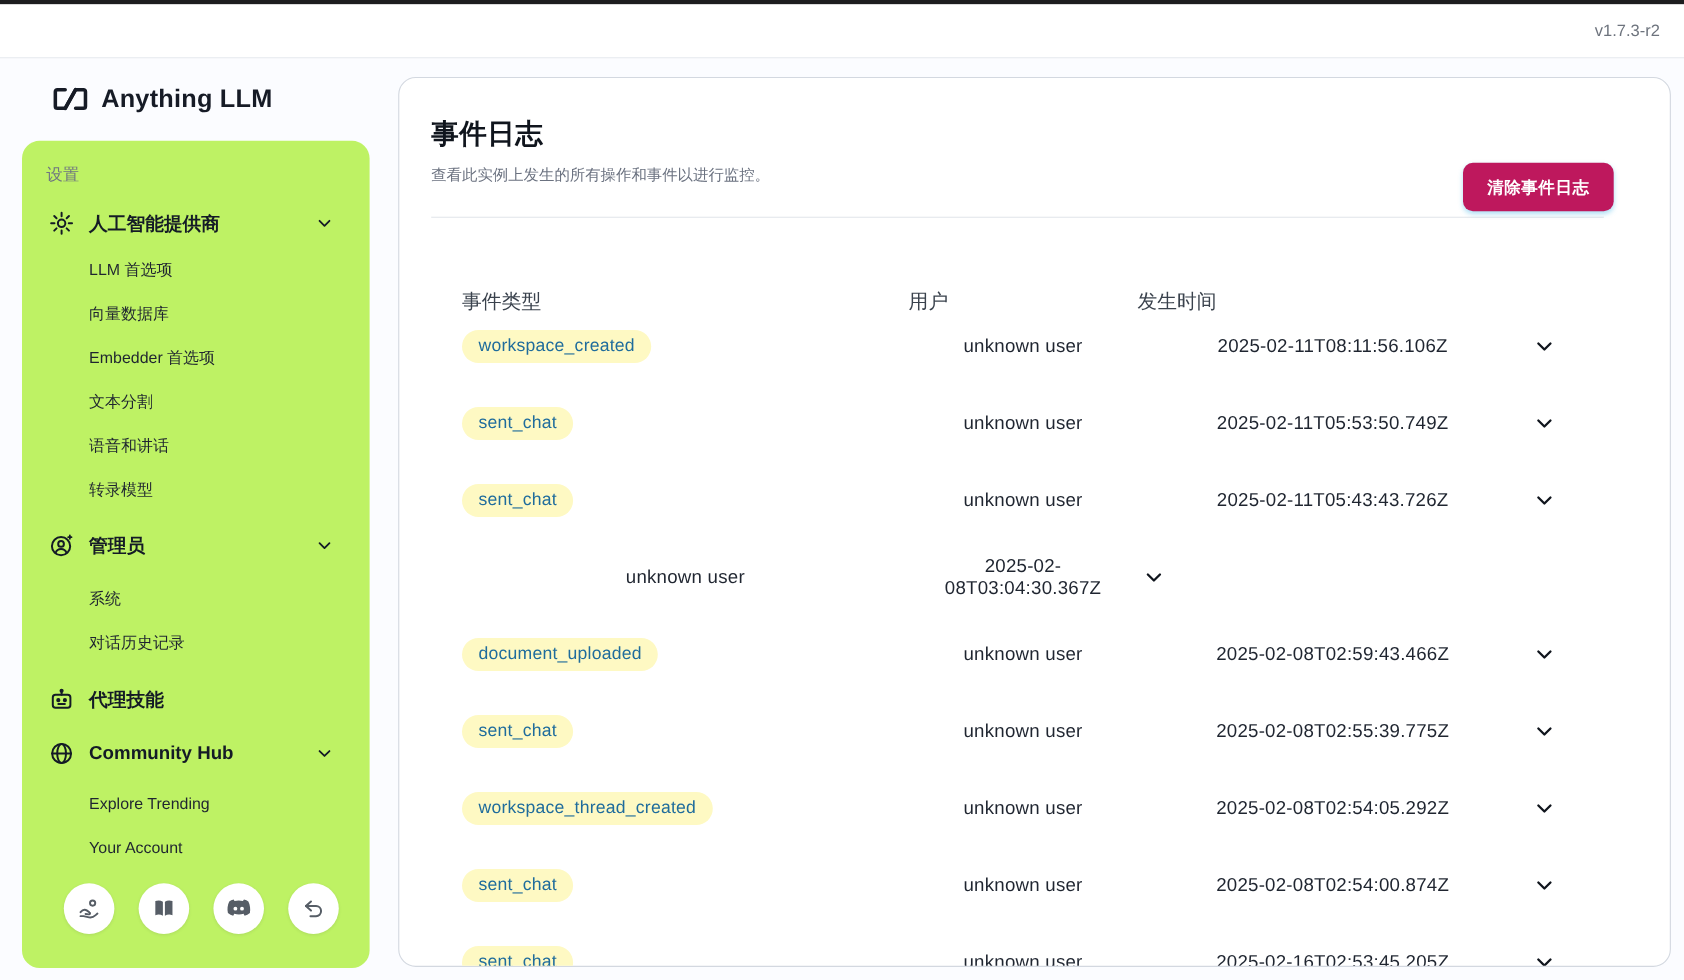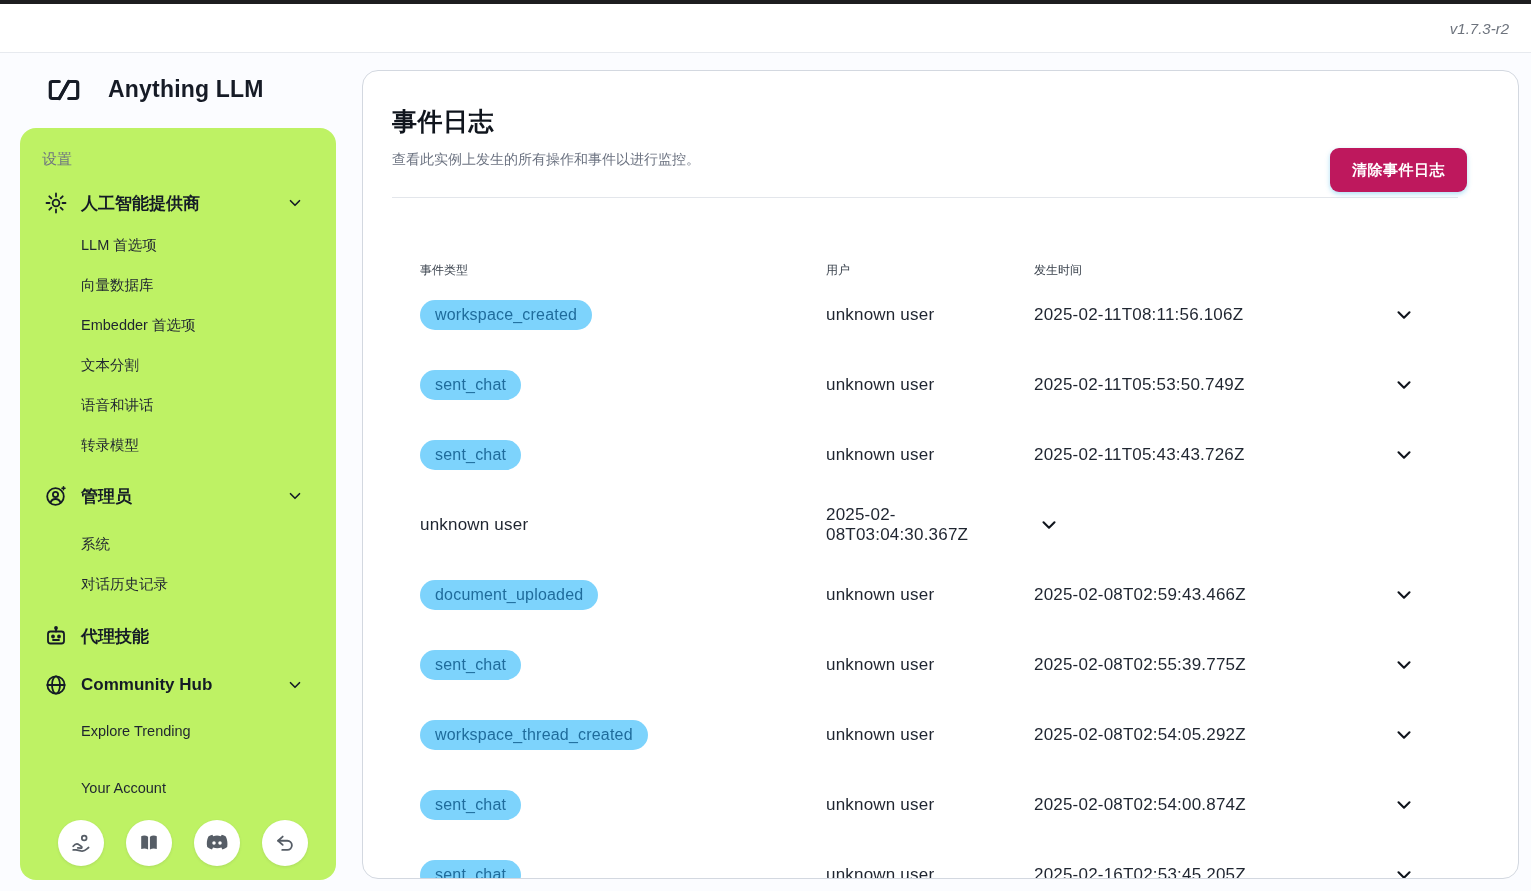--- a/index.html
+++ b/index.html
@@ -10,26 +10,26 @@
     color:#1b212b;
     position:relative;
   }
   
   .top-strip { position:absolute; top:0; left:0; width:100%; height:4px; background:#1d1d1f; }
   .topbar {
     position:absolute; top:4px; left:0; width:100%; height:49px;
     background:#ffffff; border-bottom:1px solid #e7eaef;
     display:flex; align-items:center; justify-content:flex-end;
   }
-  .version { color:#6d737d; font-size:15px; margin-right:22px;font-style:italic; }
+  .version { color:#6d737d; font-size:15px; margin-right:22px; }
 
   
   .brand {
     position:absolute; top:76px; left:47px;
-    display:flex; align-items:center; gap:27px;
+    display:flex; align-items:center; gap:11px;
   }
   .brand-name { font-size:23px; font-weight:700; color:#161b26; letter-spacing:.2px; }
 
   
   .sidebar {
     position:absolute; left:20px; top:128px; width:316px; height:752px;
     background:#bef264; border-radius:16px;
     padding:20px 18px 0 20px;
     display:flex; flex-direction:column;
   }
@@ -71,30 +71,30 @@
     cursor:pointer; box-shadow:0 2px 5px rgba(23,163,226,.35);
     font-family:inherit;
   }
 
   .table-wrap { margin-top:32px; padding-left:28px; }
   .trow {
     display:grid; grid-template-columns:406px 208px 355px 40px;
     align-items:center;
   }
   .thead { height:34px; }
-  .thead .th { font-size:12px; font-weight:500; color:#3a424d;margin-top:32px; }
+  .thead .th { font-size:18px; font-weight:500; color:#3a424d;margin-top:32px; }
   .tbody .trow { height:70px; }
   .badge {
     display:inline-block; justify-self:start;
-    background:#7dd3fc; color:#1f6c9c;
+    background:#fef9c3; color:#1f6c9c;
     font-size:16px; padding:6px 15px; border-radius:999px;
     letter-spacing:.2px;
     text-align:center;
   }
-  .cell-user, .cell-time { font-size:17px; color:#1f2530; letter-spacing:.2px; }
+  .cell-user, .cell-time { font-size:17px; color:#1f2530; letter-spacing:.2px;text-align:center; }
   .row-chevron { background:none; border:none; cursor:pointer; padding:4px; justify-self:start; }
 
   svg { display:block; }
 </style>
 </head>
 <body>
 
 <div class="top-strip"></div>
 <div class="topbar">
   <span class="version">v1.7.3-r2</span>
@@ -173,21 +173,21 @@
       <path d="M3.4 12h17.2"></path>
       <ellipse cx="12" cy="12" rx="4" ry="8.6"></ellipse>
     </svg>
     <span class="g-label">Community Hub</span>
     <span class="side-chevron">
       <svg width="18" height="18" viewBox="0 0 24 24" fill="none" stroke="#141b26" stroke-width="2.2" stroke-linecap="round" stroke-linejoin="round">
           <polyline points="6,9 12,15 18,9"></polyline>
         </svg>
     </span>
   </div>
-  <div class="side-sub" style="margin-top:4px;gap:17px;">
+  <div class="side-sub" style="margin-top:4px;">
 
   <div class="side-sub-item">Explore Trending</div>
       <div class="side-sub-item">Your Account</div>
     </div>
 
   <div class="footer-icons">
     <div class="circle-btn">
       <svg width="22" height="22" viewBox="0 0 24 24" fill="none" stroke="#565d66" stroke-width="1.9" stroke-linecap="round" stroke-linejoin="round">
         <circle cx="15.5" cy="6.5" r="2.6"></circle>
         <path d="M3.5 15.5c2-2.5 4.5-3 6.5-1.5l2.5 1.8c.9.6.4 2-.7 1.9l-3.3-.4"></path>

